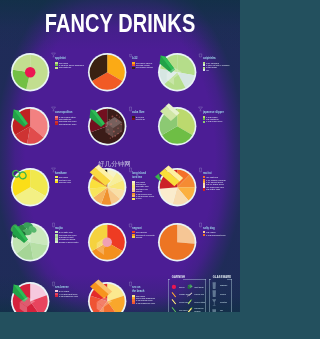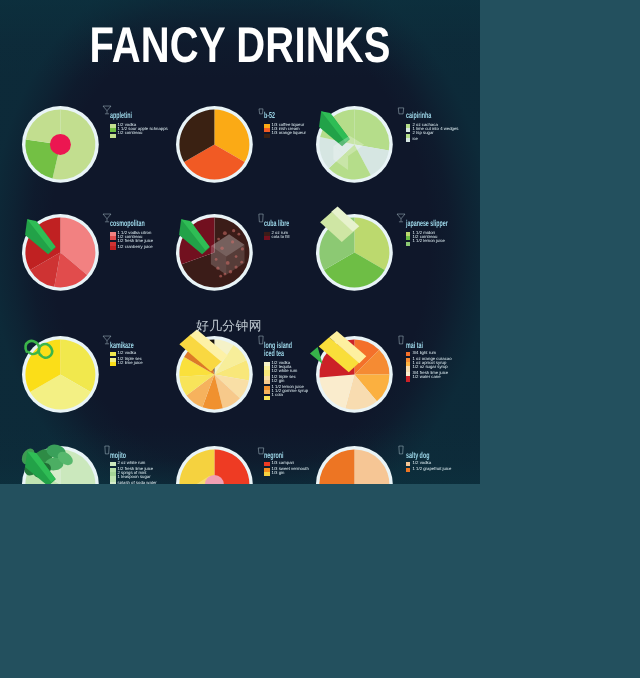--- a/index.html
+++ b/index.html
@@ -1,18 +1,18 @@
 <!DOCTYPE html>
 <html><head>
 <meta charset="utf-8">
 <style>
   html,body{margin:0;padding:0;background:#23505e;}
   body{width:240px;height:339px;overflow:hidden;
        font-family:"Liberation Sans",sans-serif;}
-  #poster{position:relative;width:240px;height:242px;background:#0f172a;overflow:hidden;}
+  #poster{position:relative;width:240px;height:312px;background:#4c1d95;overflow:hidden;}
   #vignette{position:absolute;inset:0;pointer-events:none;z-index:1;
     background:
       linear-gradient(to bottom, rgba(12,50,63,0.62) 0%, rgba(12,50,63,0.12) 9%, rgba(12,50,63,0) 16%, rgba(12,50,63,0) 88%, rgba(12,50,63,0.18) 95%, rgba(12,50,63,0.58) 100%),
       radial-gradient(ellipse 52% 62% at 50% 50%, rgba(12,50,63,0) 0%, rgba(12,50,63,0) 76%, rgba(12,50,63,0.14) 84%, rgba(12,50,63,0.45) 92%, rgba(12,50,63,0.70) 100%);}
   .title{position:absolute;left:0;top:11px;width:240px;text-align:center;color:#ffffff;
     font-weight:bold;font-size:25px;letter-spacing:0.1px;line-height:25px;z-index:30;
     transform:scaleX(0.80);transform-origin:50% 0;}
   .pie{position:absolute;z-index:10;}
   .lbl{position:absolute;z-index:20;}
   .lbl{padding-left:4.8px;}

